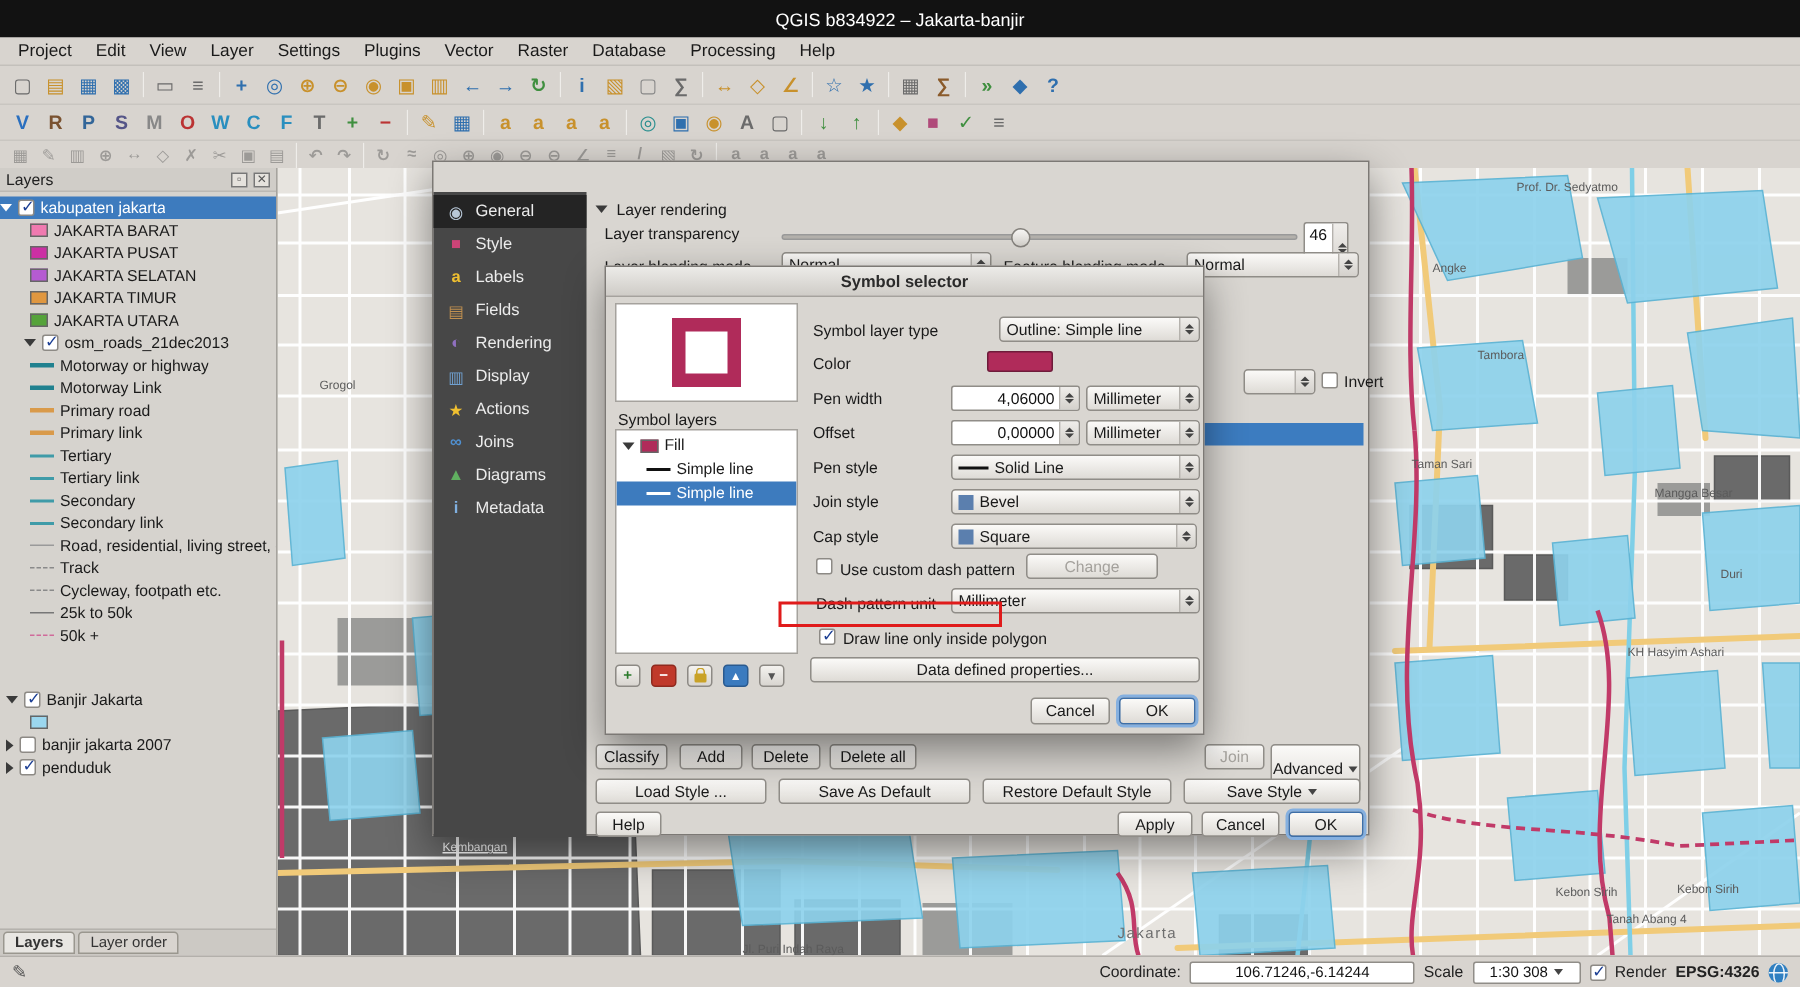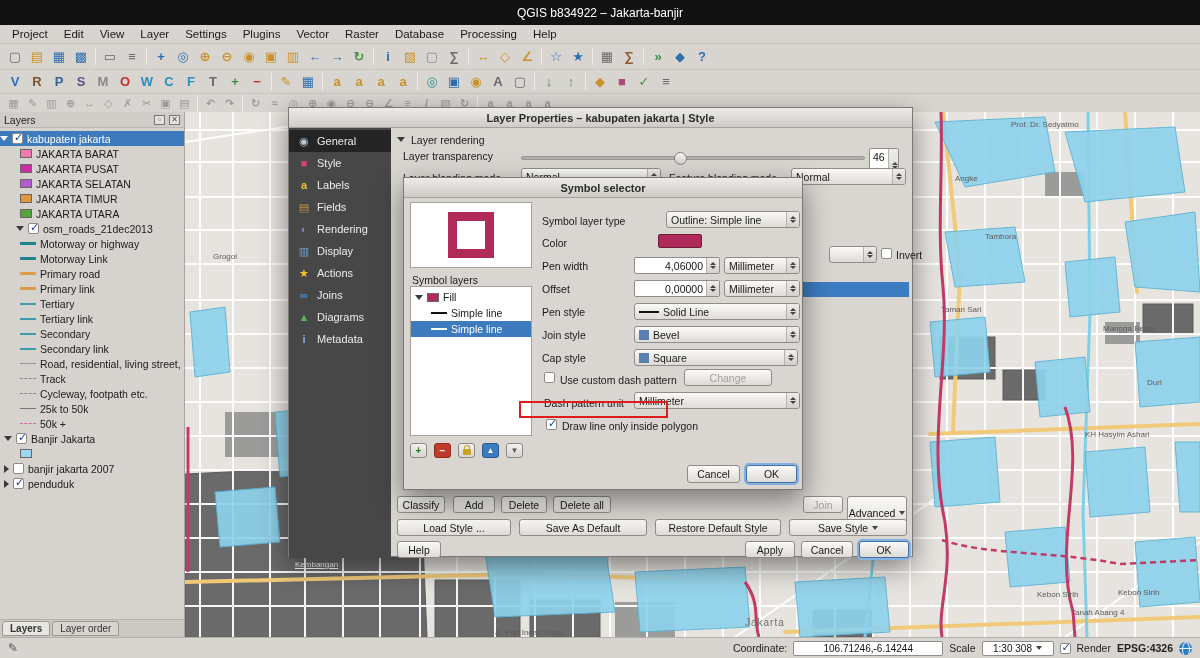--- a/index.html
+++ b/index.html
@@ -451,21 +451,21 @@
           <i style="border-top: 1px solid rgb(119, 119, 119);"></i>
         </span>
         <span class="llabel">25k to 50k</span>
       </div>
       <div class="lrow" style="padding-left: 20px;">
         <span class="sw-line">
           <i style="border-top: 1px dashed rgb(208, 106, 154);"></i>
         </span>
         <span class="llabel">50k +</span>
       </div>
-      <div class="lrow" style="padding-left: 4px;">
+      <div class="lrow" style="padding-left: 4px; margin-top: 28px;">
         <span class="exp open"></span>
         <span class="check checked"></span>
         <span class="llabel">Banjir Jakarta</span>
       </div>
       <div class="lrow" style="padding-left: 20px;">
         <span class="sw-fill" style="background: rgb(155, 215, 239);"></span>
         <span class="llabel"></span>
       </div>
       <div class="lrow" style="padding-left: 4px;">
         <span class="exp closed"></span>
@@ -478,21 +478,20 @@
         <span class="llabel">penduduk</span>
       </div>
     </div>
   <div id="panel-tabs">
       <div class="ptab active">Layers</div>
       <div class="ptab">Layer order</div>
     </div>
 </div>
 
 <div id="props-dialog" class="dialog">
-  <div class="dlg-title">Layer Properties – kabupaten jakarta | Style</div>
   <div id="props-sidebar">
       <div class="side-item dark">
         <span class="side-ic" style="color: rgb(184, 200, 216);">◉</span>
         <span>General</span>
       </div>
       <div class="side-item">
         <span class="side-ic" style="color: rgb(204, 68, 119);">■</span>
         <span>Style</span>
       </div>
       <div class="side-item">
@@ -745,20 +744,23 @@
     <span>Millimeter</span>
     <span class="cend">
         <i class="up"></i>
         <i class="dn"></i>
       </span>
   </div>
 
   <span class="check checked" style="position:absolute;left:142px;top:241px;"></span>
   <span class="lbl" style="left:158px;top:242px;">Draw line only inside polygon</span>
 
+  <div class="btn" style="left:136px;top:260px;width:260px;height:17px;">
+      <span>Data defined properties...</span>
+    </div>
 
   <div class="btn" style="left:283px;top:287px;width:53px;height:18px;">
       <span>Cancel</span>
     </div>
   <div class="btn focus" style="left:342px;top:287px;width:51px;height:18px;">
       <span>OK</span>
     </div>
 </div>
 
 <div class="annotation" style="left: 519px; top: 401px; width: 149px; height: 17px; border-color: rgb(224, 27, 27);"></div>

